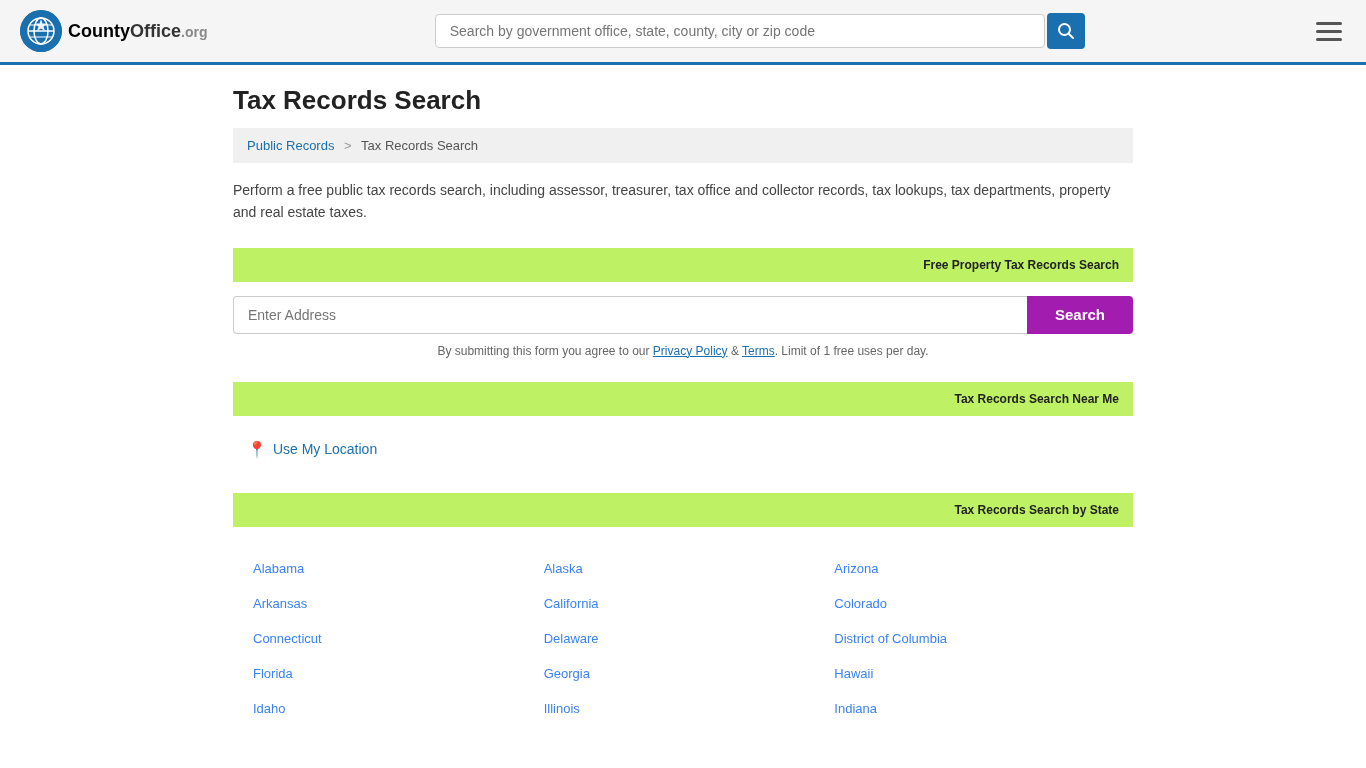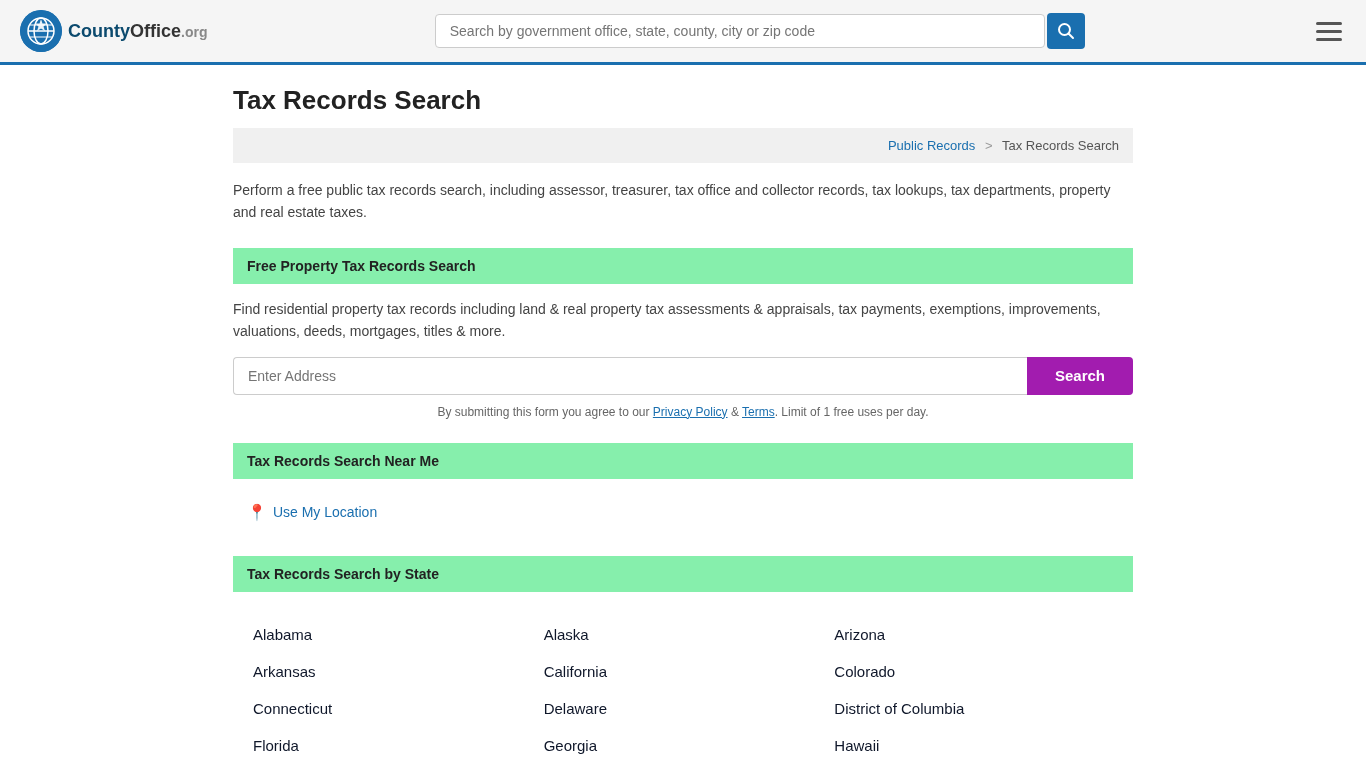--- a/index.html
+++ b/index.html
@@ -31,21 +31,21 @@
       font-size: 18px;
       font-weight: bold;
       overflow: hidden;
     }
     #logo-text {
       font-size: 18px;
       color: #333;
       font-weight: normal;
     }
     #logo-text span {
-      color: #0c4a6e;
+      color: #000000;
       font-weight: bold;
     }
     #logo-org {
       color: #888;
       font-size: 14px;
     }
     #header-search-area {
       display: flex;
       align-items: center;
       gap: 2px;
@@ -105,46 +105,46 @@
       color: #222;
       margin-bottom: 12px;
     }
 
     #breadcrumb-bar {
       background: #f0f0f0;
       padding: 10px 14px;
       margin-bottom: 16px;
       font-size: 13px;
       color: #555;
-      text-align: right;
     }
     #breadcrumb-bar a {
       color: #1a6faf;
       text-decoration: none;
     }
     #breadcrumb-sep {
       margin: 0 6px;
       color: #999;
     }
 
     #intro-text {
       font-size: 14px;
       color: #444;
       margin-bottom: 24px;
       line-height: 1.6;
     }
 
     
     .section-header {
-      background: #86efac;
-      padding: 10px 14px;
-      font-size: 14px;
+      background: #bef264;
+      padding: 10px 14px;
+      font-size: 12px;
       font-weight: bold;
       color: #222;
       margin-bottom: 14px;
+      text-align: right;
     }
 
     
     #property-search-desc {
       font-size: 14px;
       color: #444;
       line-height: 1.6;
       margin-bottom: 14px;
     }
 
@@ -207,23 +207,23 @@
     }
     #state-grid {
       display: grid;
       grid-template-columns: repeat(3, 1fr);
       gap: 0;
       padding: 10px 14px;
     }
     .state-link {
       display: block;
       padding: 10px 6px;
-      color: #0f172a;
+      color: #3b82f6;
       text-decoration: none;
-      font-size: 15px;
+      font-size: 13px;
       border-bottom: none;
     }
 
     
     .logo-svg {
       width: 42px;
       height: 42px;
     }
   </style>
 </head>
@@ -273,21 +273,20 @@
   <div id="breadcrumb-bar">
     <a href="#">Public Records</a>
     <span id="breadcrumb-sep">&gt;</span>
     <span>Tax Records Search</span>
   </div>
 
   <p id="intro-text">Perform a free public tax records search, including assessor, treasurer, tax office and collector records, tax lookups, tax departments, property and real estate taxes.</p>
 
   <div>
     <div class="section-header">Free Property Tax Records Search</div>
-    <p id="property-search-desc">Find residential property tax records including land &amp; real property tax assessments &amp; appraisals, tax payments, exemptions, improvements, valuations, deeds, mortgages, titles &amp; more.</p>
 
     <form id="address-search-form">
       <input id="address-input" type="text" placeholder="Enter Address" style="">
       <button id="search-btn" type="submit">Search</button>
     </form>
 
     <p id="form-disclaimer">
       <span>By submitting this form you agree to our </span><a href="#">Privacy Policy</a> <span>&amp;</span> <a href="#">Terms</a><span>. Limit of 1 free uses per day.</span>
     </p>
   </div>

